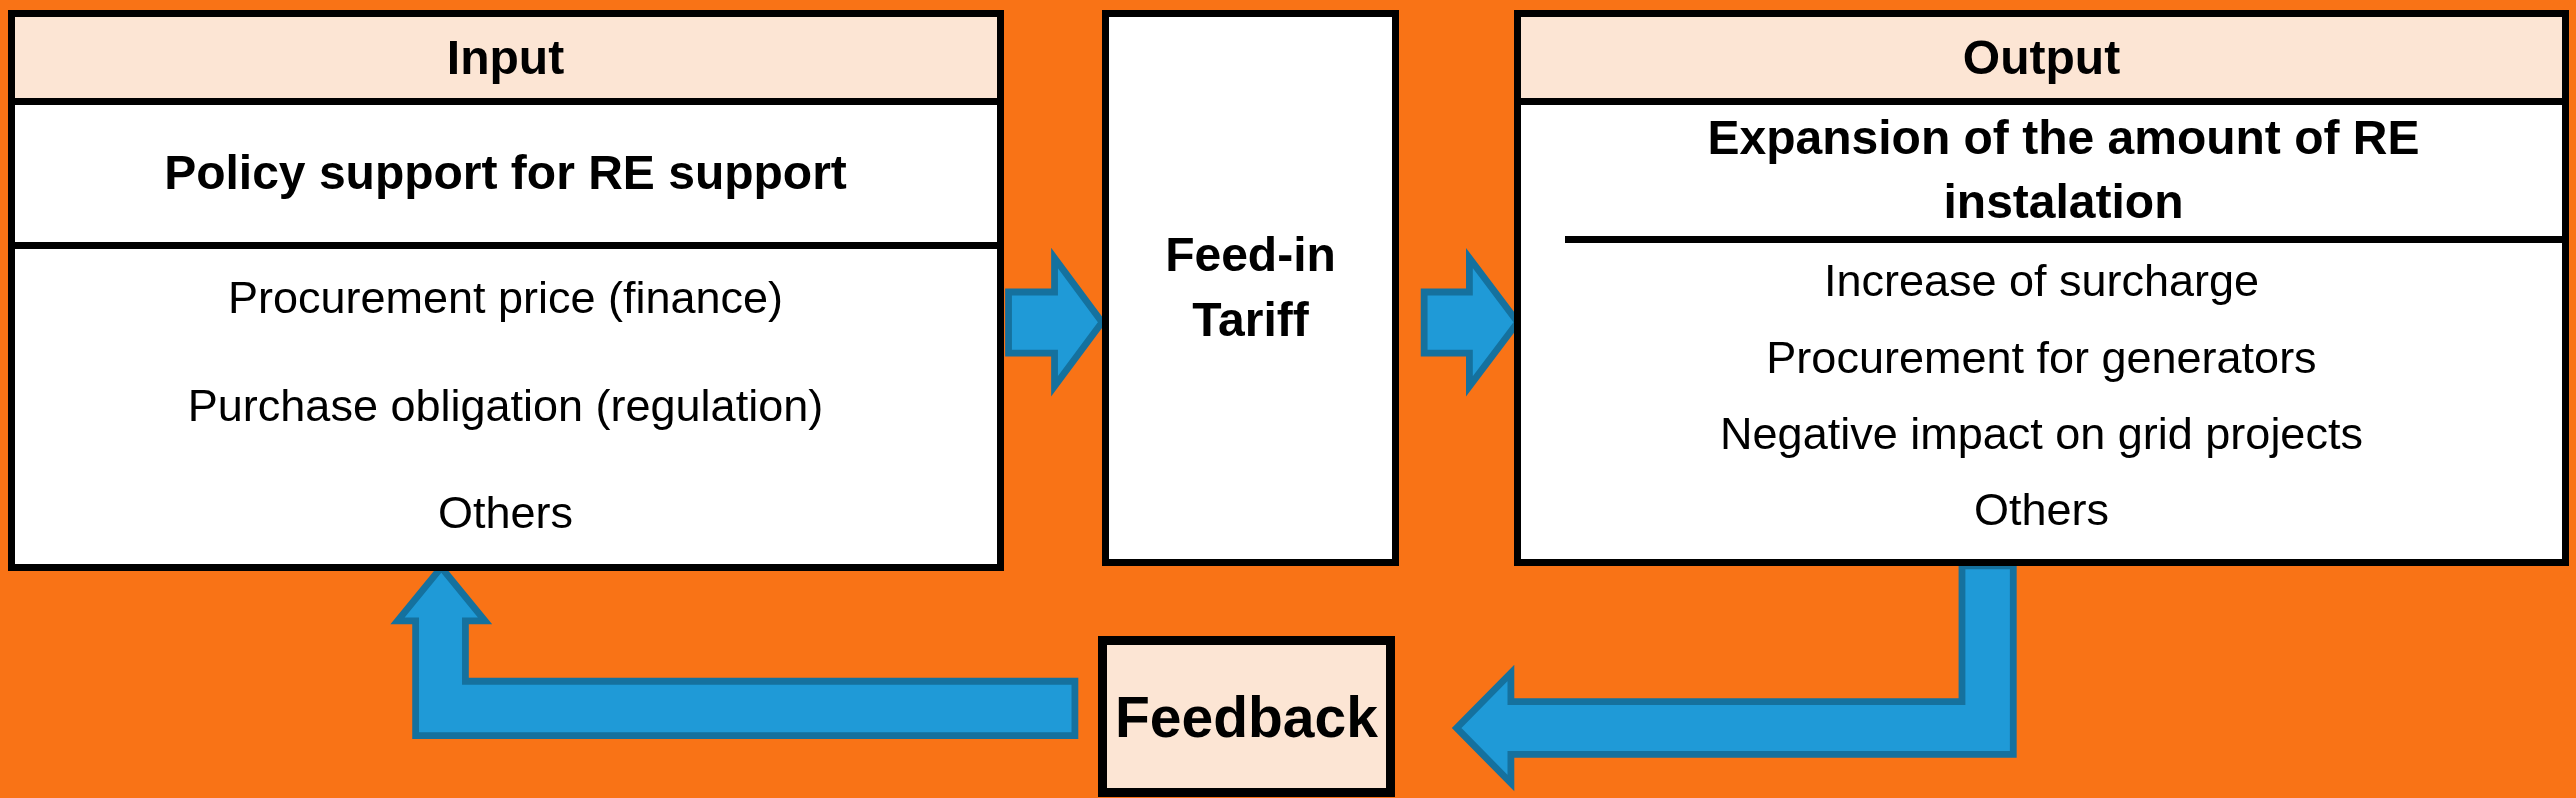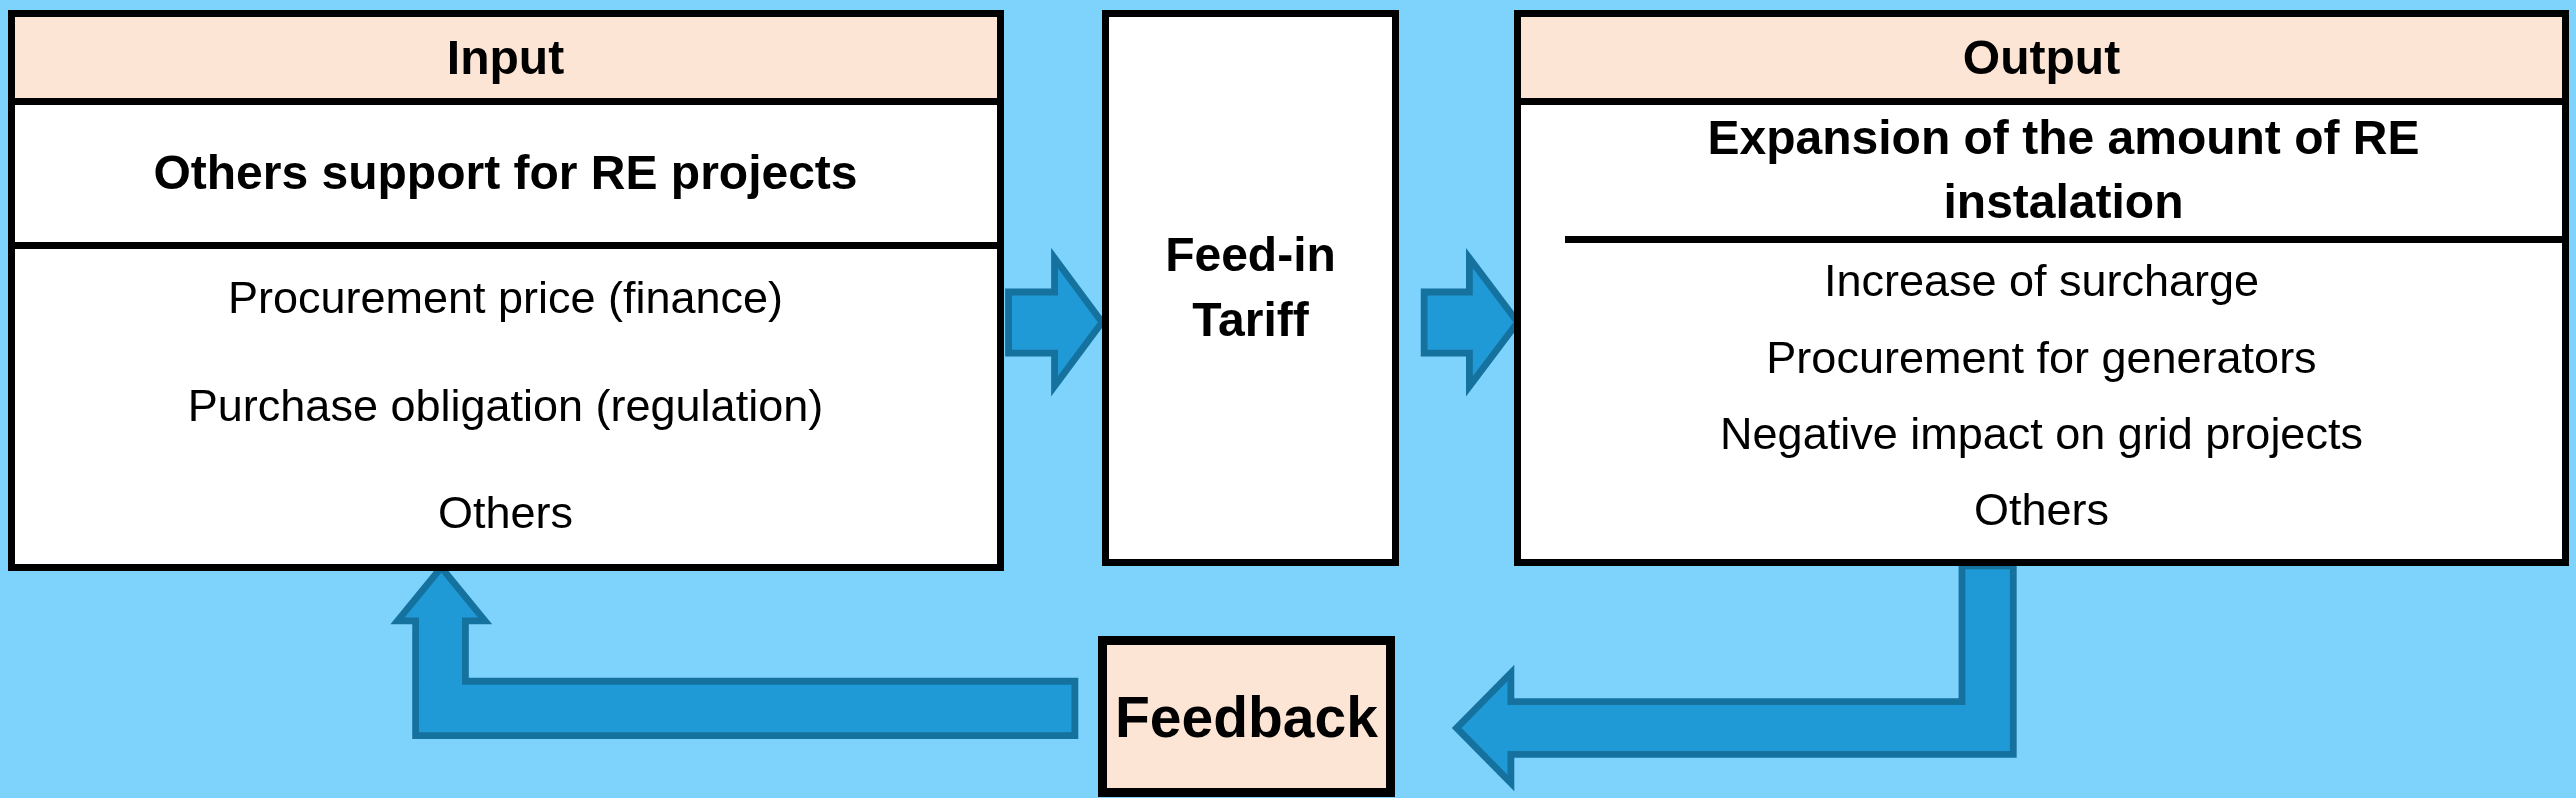--- a/index.html
+++ b/index.html
@@ -5,21 +5,21 @@
   :root{
     --accent-blue:#1F9AD7;
     --accent-blue-border:#15719E;
     --peach:#FCE5D4;
     --ink:#000000;
   }
   html,body{margin:0;padding:0;background:#ffffff;}
   .canvas{
     position:relative;
     width:2576px;height:799px;
-    background:#7dd3fc;
+    background:#f97316;
     font-family:"Liberation Sans","DejaVu Sans",sans-serif;
     color:var(--ink);
     overflow:hidden;
   }
   .box{position:absolute;background:#ffffff;border:7.5px solid var(--ink);box-sizing:border-box;}
   .hdr{
     background:var(--peach);
     border-bottom:7.5px solid var(--ink);
     display:flex;align-items:center;justify-content:center;
     font-weight:bold;font-size:48px;
@@ -76,21 +76,21 @@
     <polygon class="arrow" points="585,752 643,823 617,823 617,903 1425,903 1425,975 551,975 551,823 527,823"></polygon>
 
     <polygon class="arrow" points="2601,750 2669,750 2669,1000 2003,1000 2003,1038 1931,965 2003,892 2003,930 2601,930"></polygon>
   </svg>
 
   <div class="box input-box">
     <div class="hdr">
       <span>Input</span>
     </div>
     <div class="subtitle">
-      <span>Others support for RE projects</span>
+      <span>Policy support for RE support</span>
     </div>
     <div class="items">
       <div class="item">Procurement price (finance)</div>
       <div class="item">Purchase obligation (regulation)</div>
       <div class="item">Others</div>
     </div>
   </div>
 
   <div class="box fit-box">
     <span>Feed-in</span>

